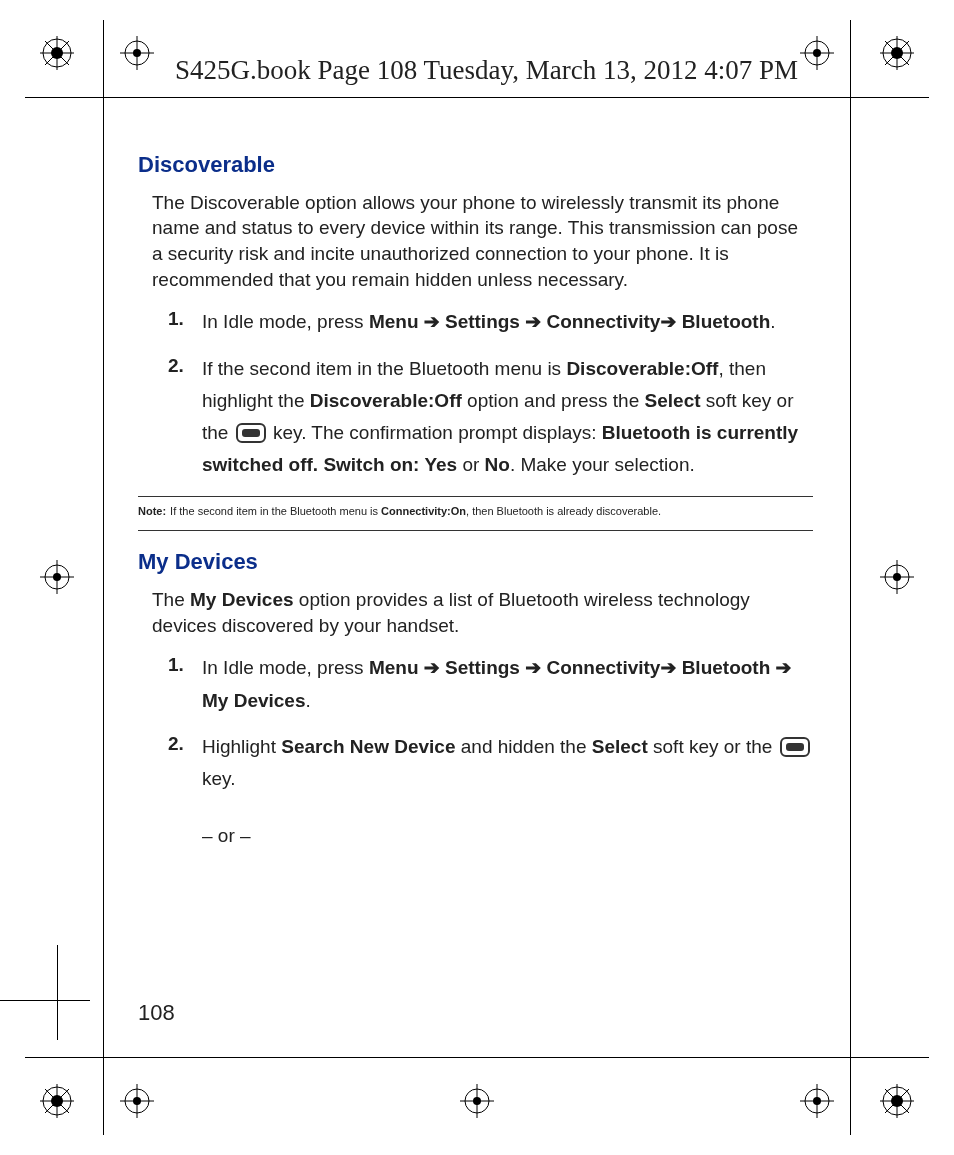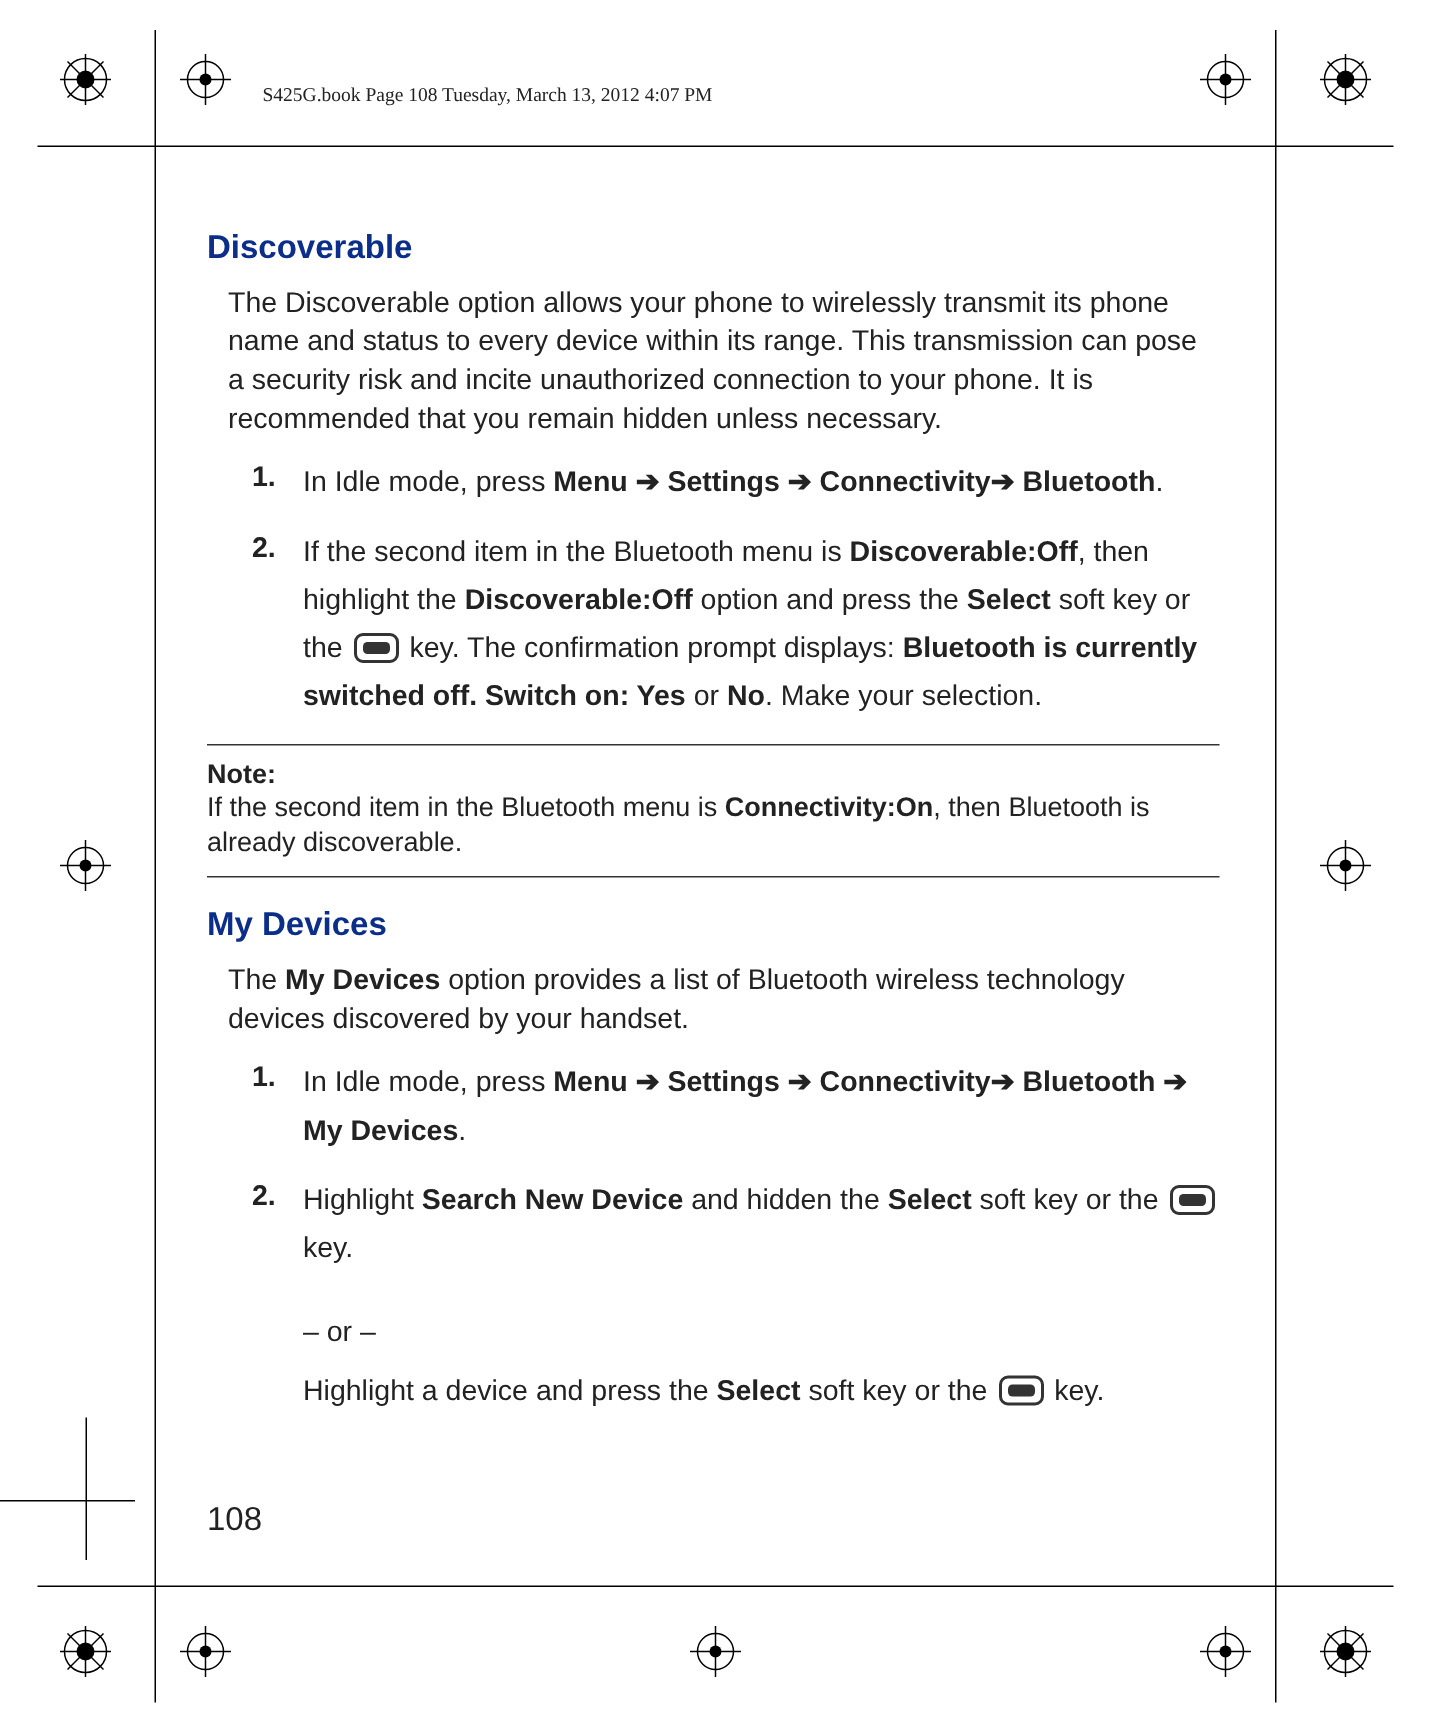--- a/index.html
+++ b/index.html
@@ -18,21 +18,21 @@
     position: absolute;
     width: 34px;
     height: 34px;
   }
   .regmark svg { display: block; }
   .header-line {
     position: absolute;
     left: 175px;
     top: 55px;
     font-family: "Times New Roman", serif;
-    font-size: 13px;
+    font-size: 27px;
     color: #222;
   }
   .page-frame-h {
     position: absolute;
     height: 1px;
     background: #000;
   }
   .page-frame-v {
     position: absolute;
     width: 1px;
@@ -90,25 +90,24 @@
     position: absolute;
     left: 4px; right: 4px; top: 4px; bottom: 4px;
     background: #333;
     border-radius: 3px;
   }
   .note-rule {
     border-top: 1px solid #333;
     margin: 12px 0 8px 0;
   }
   .note {
-    font-size: 18px;
+    font-size: 11px;
     line-height: 1.25;
     margin: 0 0 8px 0;
     display: flex;
-    flex-direction: column;
   }
   .note-label { font-weight: bold; margin-right: 4px; white-space: nowrap; }
   .note-body { flex: 1; }
   .page-num {
     position: absolute;
     left: 138px;
     top: 1000px;
     font-size: 22px;
   }
   .mid-target {
@@ -277,22 +276,19 @@
       <div class="ol-num">1.</div>
       <div class="ol-body">
         <span>In Idle mode, press </span><span class="b">Menu</span><span class="arrow"> ➔ </span><span class="b">Settings</span><span class="arrow"> ➔ </span><span class="b">Connectivity</span><span class="arrow">➔ </span><span class="b">Bluetooth</span><span class="arrow"> ➔ </span><span class="b">My Devices</span><span>.</span>
       </div>
     </div>
     <div class="ol-item">
       <div class="ol-num">2.</div>
       <div class="ol-body">
         <span>Highlight </span><span class="b">Search New Device</span><span> and hidden the </span><span class="b">Select</span><span> soft key or the </span><span class="key-icon"></span><span> key.</span>
         <div style="margin-top:24px;">– or –</div>
-        <div style="margin-top:6px;">
-          <span>Highlight a device and press the </span><span class="b">Select</span><span> soft key or the </span><span class="key-icon"></span><span> key.</span>
-        </div>
       </div>
     </div>
   </div>
 
 </div>
 
 <div class="page-num">108</div>
 
 </body></html>

